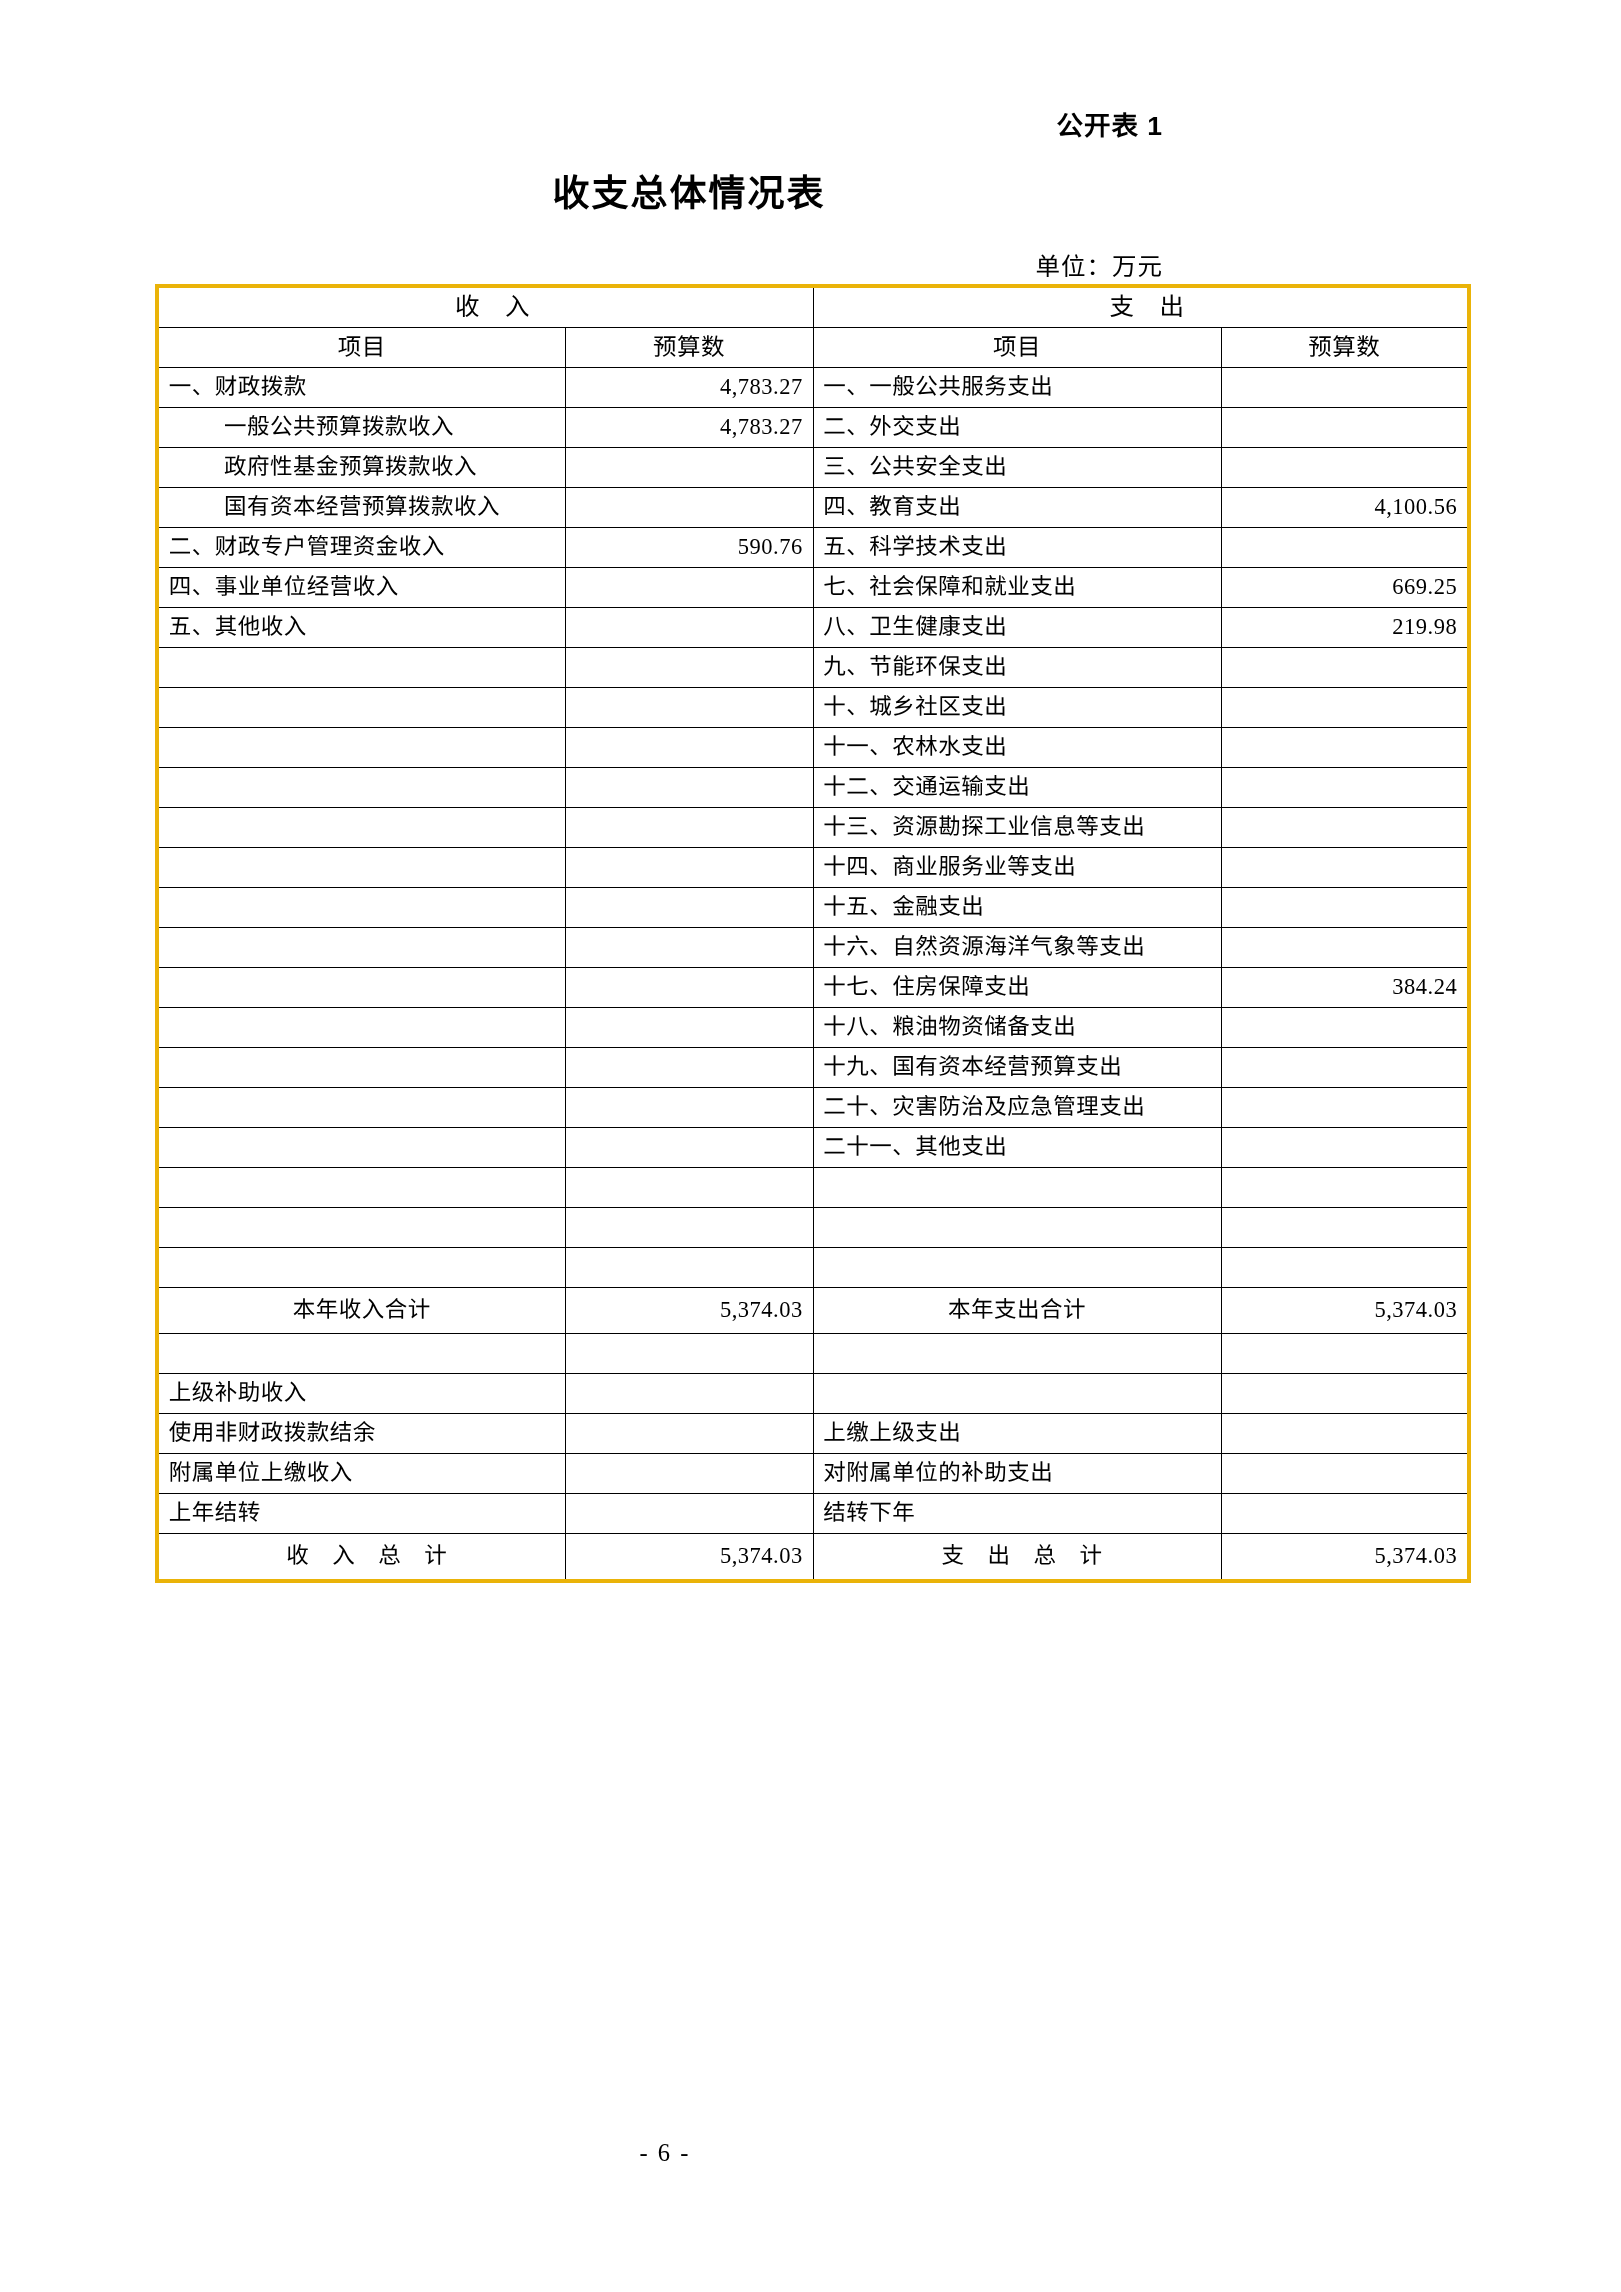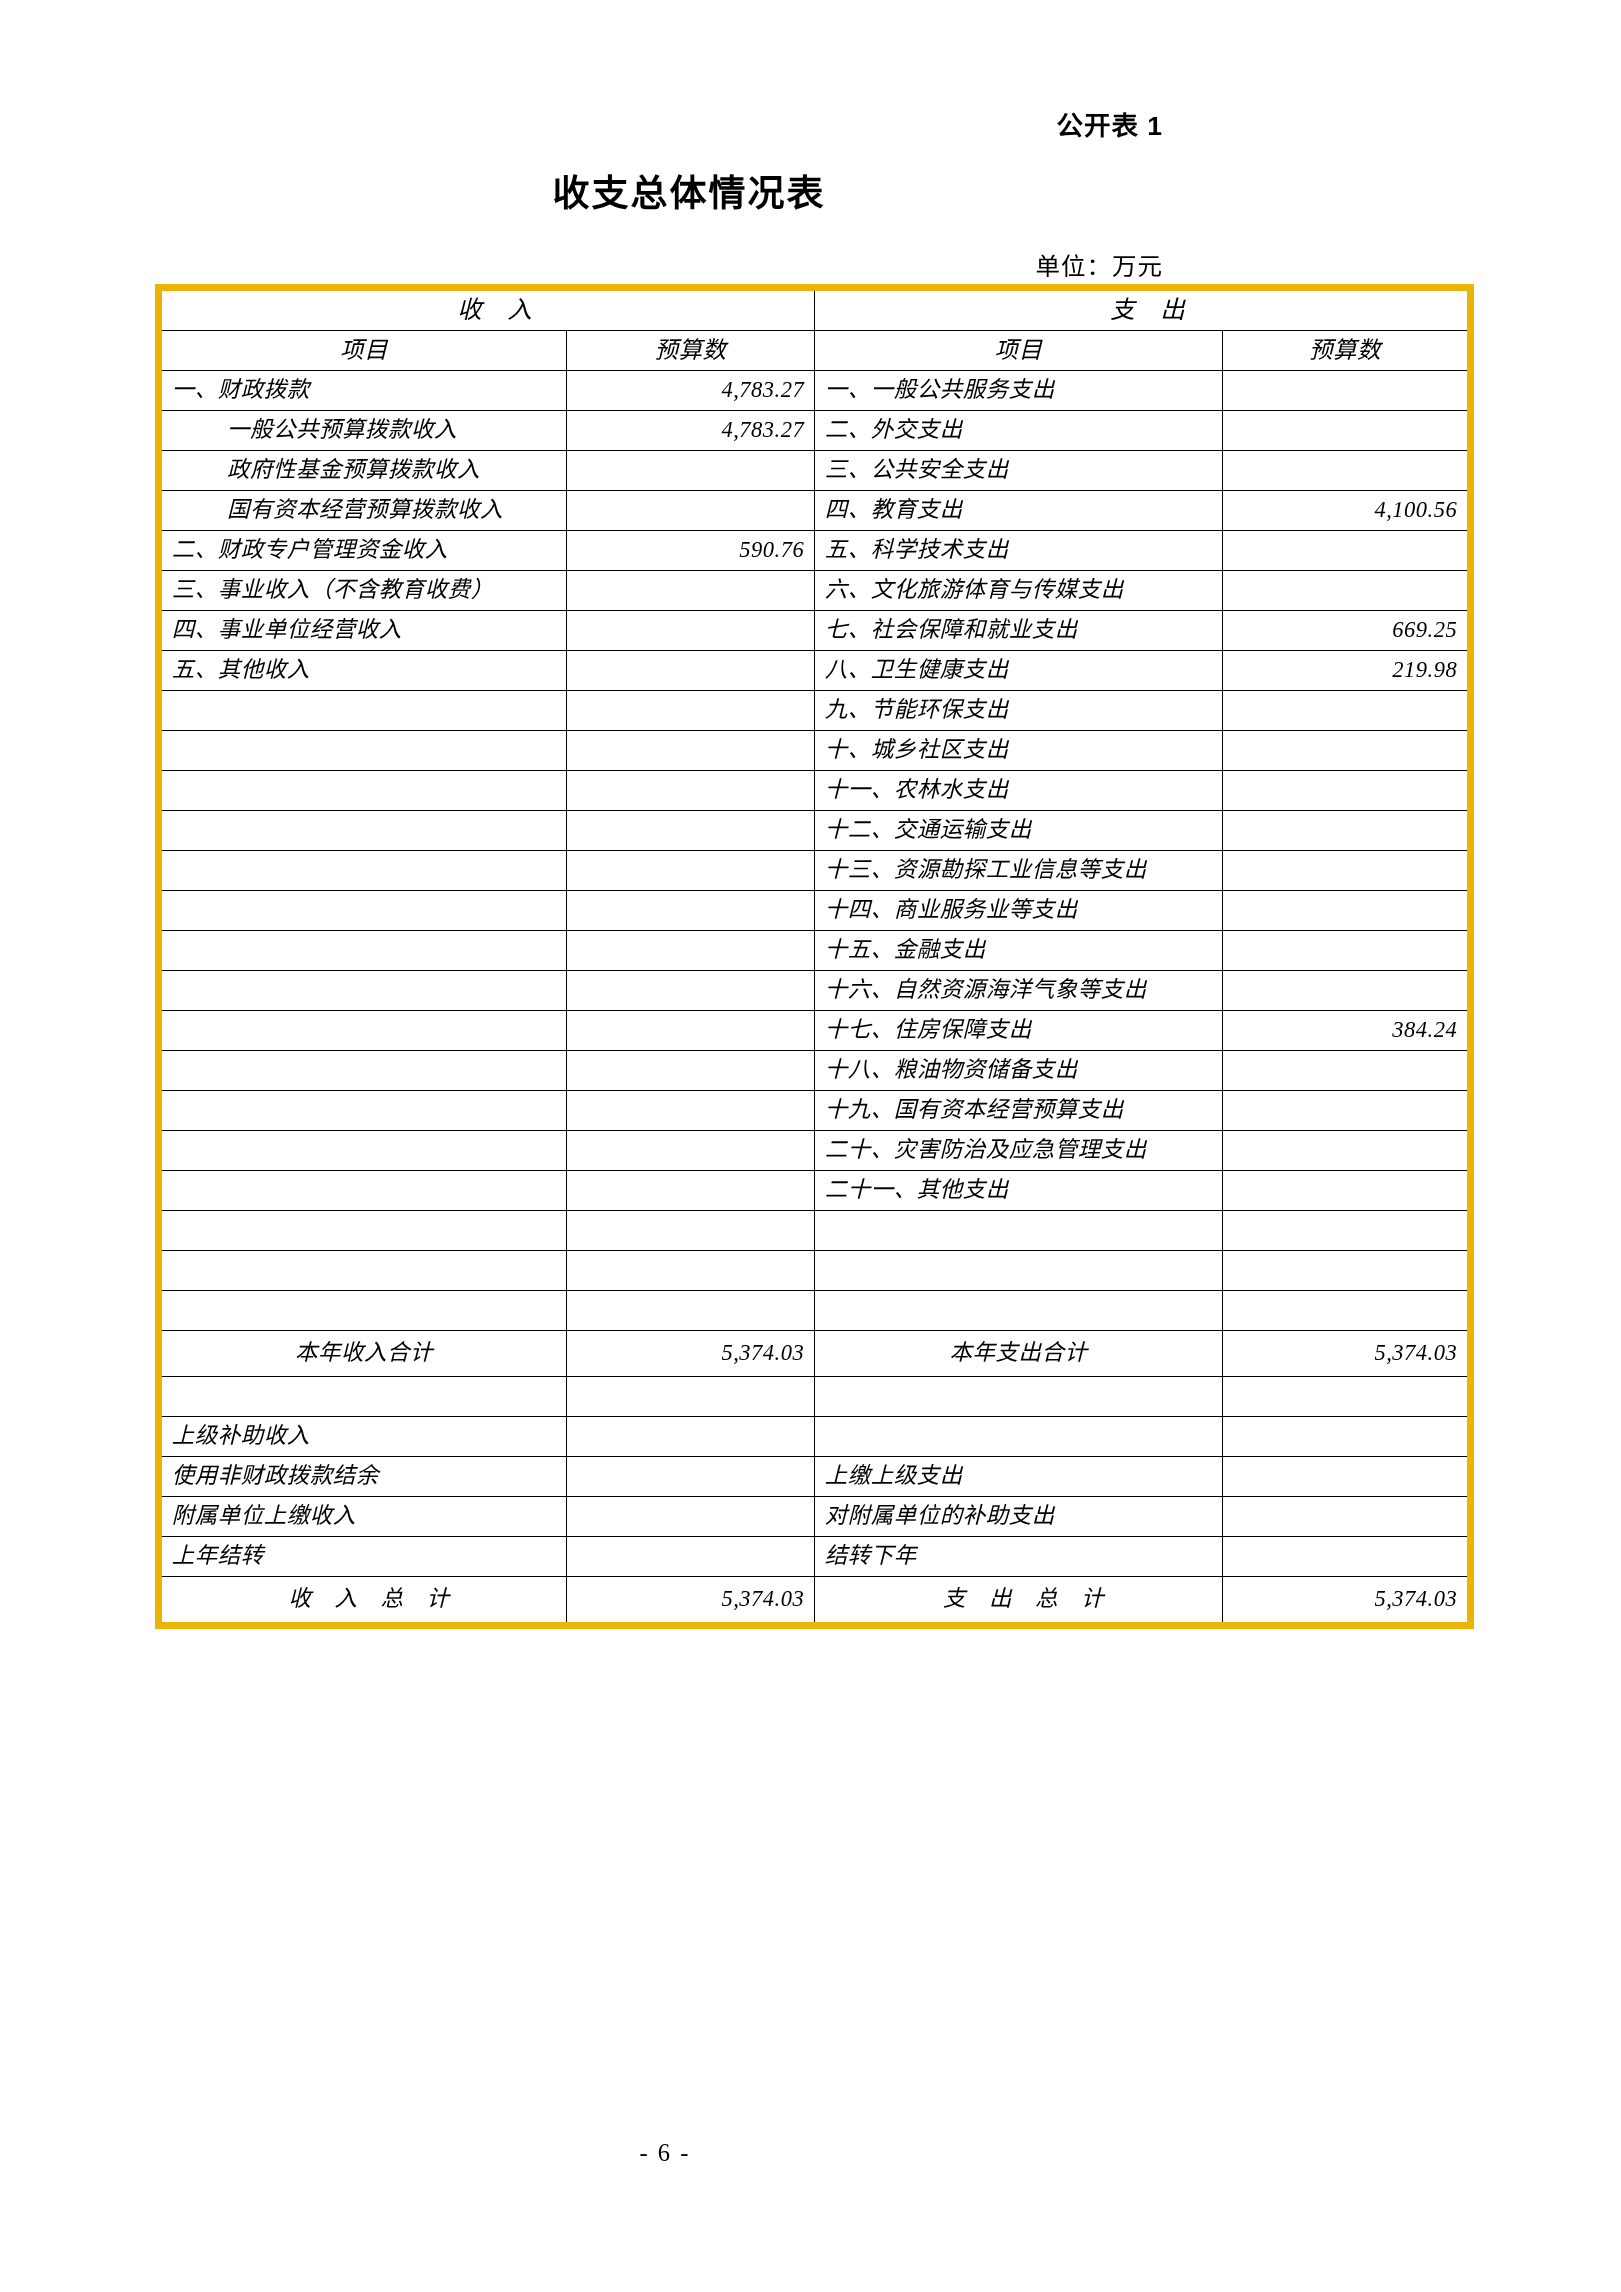--- a/index.html
+++ b/index.html
@@ -72,22 +72,21 @@
   table.budget td {
     border: 1px solid #000000;
     height: 39px;
     padding: 0 9.8px;
     vertical-align: middle;
     line-height: 1.1;
     letter-spacing: 0.5px;
   }
   
   table.budget {
-    border: 7px solid #eab308;
-    font-style: italic;
+    border: 4px solid #eab308;
   }
   col.c-item-l { width: 408px; }
   col.c-num-l  { width: 248px; }
   col.c-item-r { width: 408px; }
   col.c-num-r  { width: 248px; }
 
   .grp-head td {
     height: 51px;
     text-align: center;
     font-size: 24.5px;
@@ -189,26 +188,20 @@
             <td class="item">四、教育支出</td>
             <td class="num">4,100.56</td>
           </tr>
           <tr>
             <td class="item">二、财政专户管理资金收入</td>
             <td class="num">590.76</td>
             <td class="item">五、科学技术支出</td>
             <td class="num"></td>
           </tr>
           <tr>
-            <td class="item">三、事业收入（不含教育收费）</td>
-            <td class="num"></td>
-            <td class="item">六、文化旅游体育与传媒支出</td>
-            <td class="num"></td>
-          </tr>
-          <tr>
             <td class="item">四、事业单位经营收入</td>
             <td class="num"></td>
             <td class="item">七、社会保障和就业支出</td>
             <td class="num">669.25</td>
           </tr>
           <tr>
             <td class="item">五、其他收入</td>
             <td class="num"></td>
             <td class="item">八、卫生健康支出</td>
             <td class="num">219.98</td>

